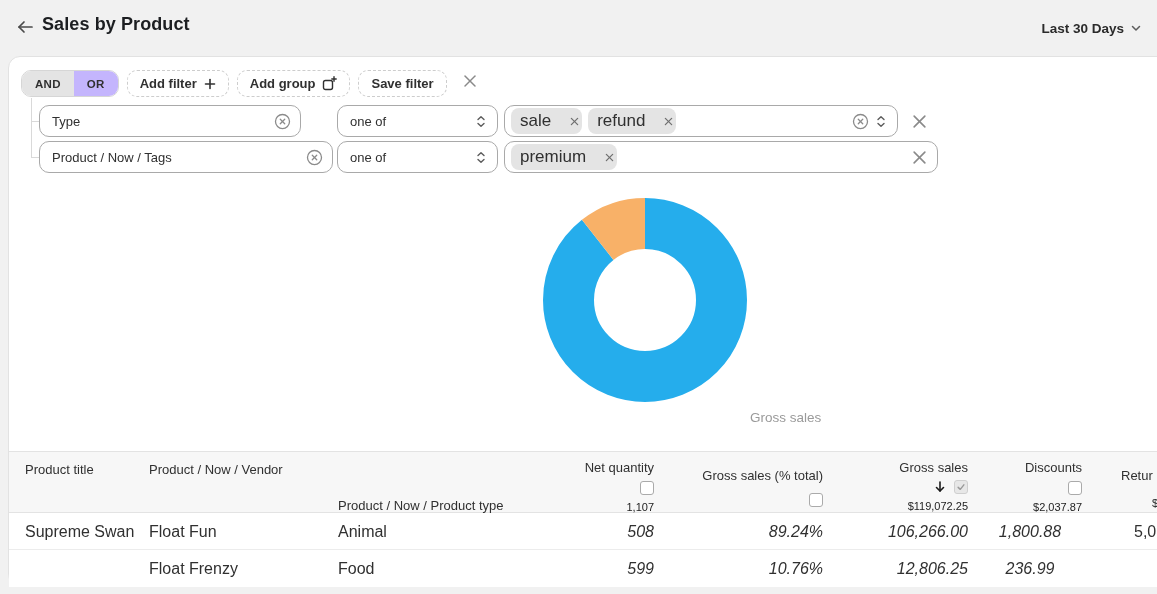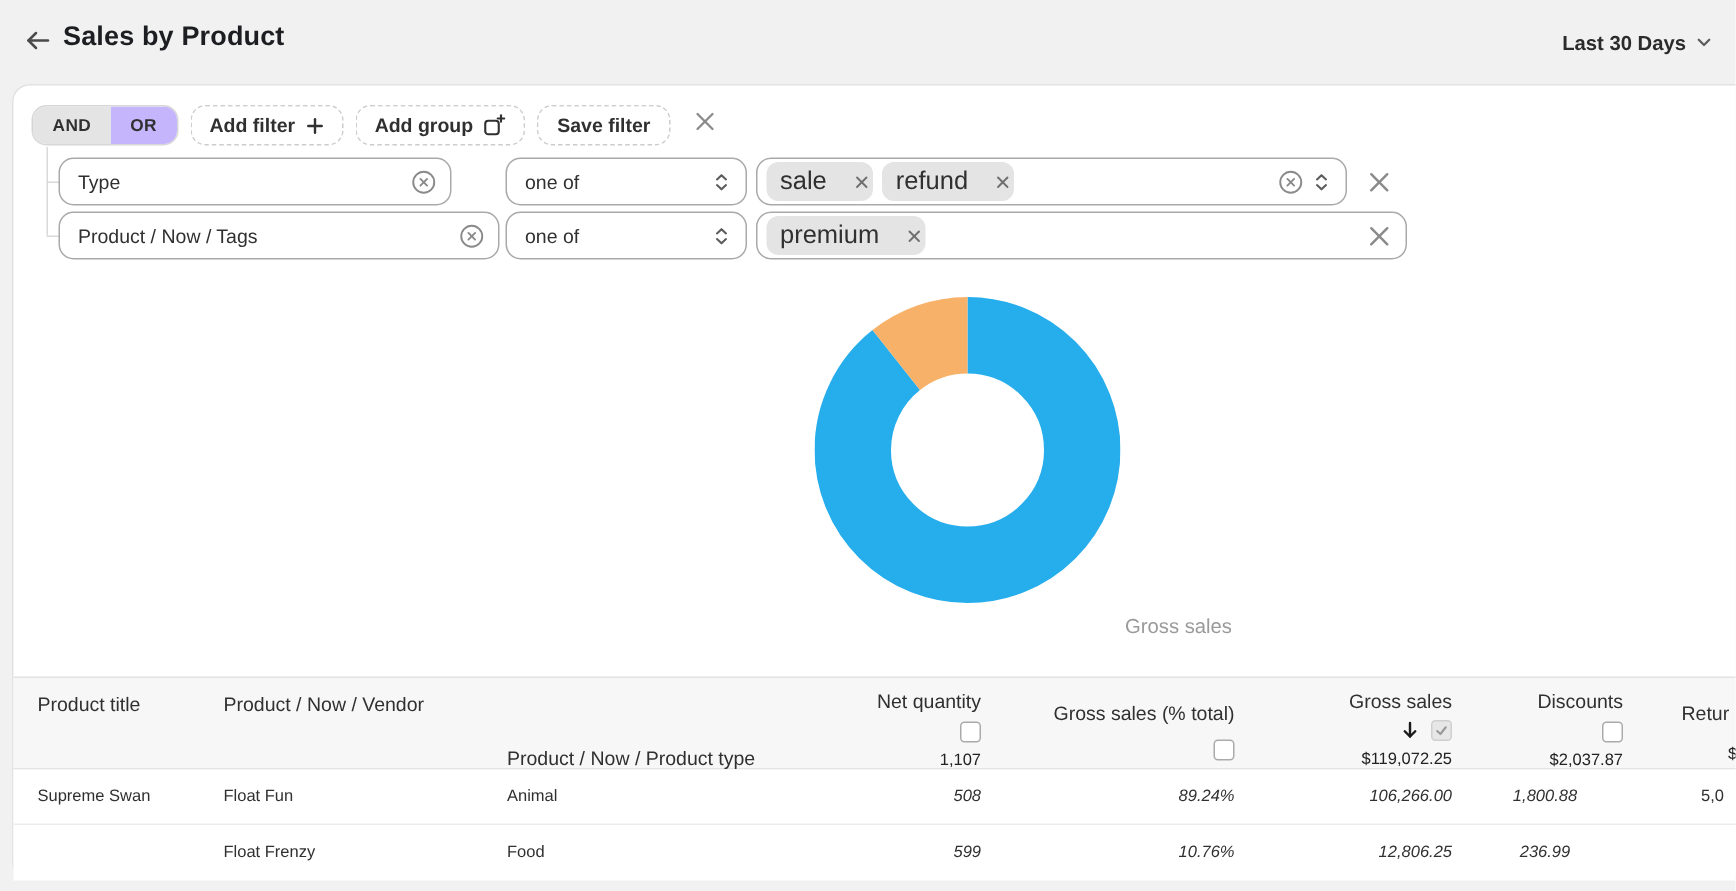--- a/index.html
+++ b/index.html
@@ -33,21 +33,21 @@
   .tag { display:flex; align-items:center; gap:19px; background:#e4e4e4; border-radius:8px; padding:3px 3px 3px 9px; font-size:17px; color:#303030; margin-left:6px; white-space:nowrap; }
   .tag .tag-x { display:flex; cursor:pointer; }
   .row-del { position:absolute; width:24px; height:32px; display:flex; align-items:center; justify-content:center; background:none; border:none; cursor:pointer; }
   
   .donut-wrap { position:absolute; left:534px; top:141px; width:204px; height:204px; }
   .legend-label { position:absolute; left:741px; top:353px; width:120px; font-size:13.5px; color:#9a9a9a; }
   
   .thead { position:absolute; left:0; top:394px; width:100%; height:62px; background:#f7f7f7; border-top:1px solid #e3e3e3; border-bottom:1px solid #e3e3e3; }
   .trow { position:absolute; left:0; width:100%; height:37px; background:#fff; border-bottom:1px solid #ececec; }
   .trow.last { border-bottom:none; }
-  .cell { position:absolute; font-size:11px; color:#303030; line-height:37px; white-space:nowrap; }
+  .cell { position:absolute; font-size:16px; color:#303030; line-height:37px; white-space:nowrap; }
   .hcell { position:absolute; font-size:13px; color:#303030; line-height:18px; }
   .hstack { display:flex; flex-direction:column; align-items:flex-end; }
   .num { text-align:right;font-style:italic; }
   .total { font-size:11px; color:#222; margin-top:3px; white-space:nowrap;margin-left:31px; }
   .cb { width:14px; height:14px; border:1.5px solid #aaaaaa; border-radius:3px; background:#fff; cursor:pointer; }
   .cb.checked { background:#e7e7e7; border-color:#cfcfcf; display:flex; align-items:center; justify-content:center; }
   .sort-row { display:flex; align-items:center; gap:7px; margin-top:3px; }
   
   .c1 { left:16px;  width:116px; }
   .c2 { left:140px; width:180px; }

